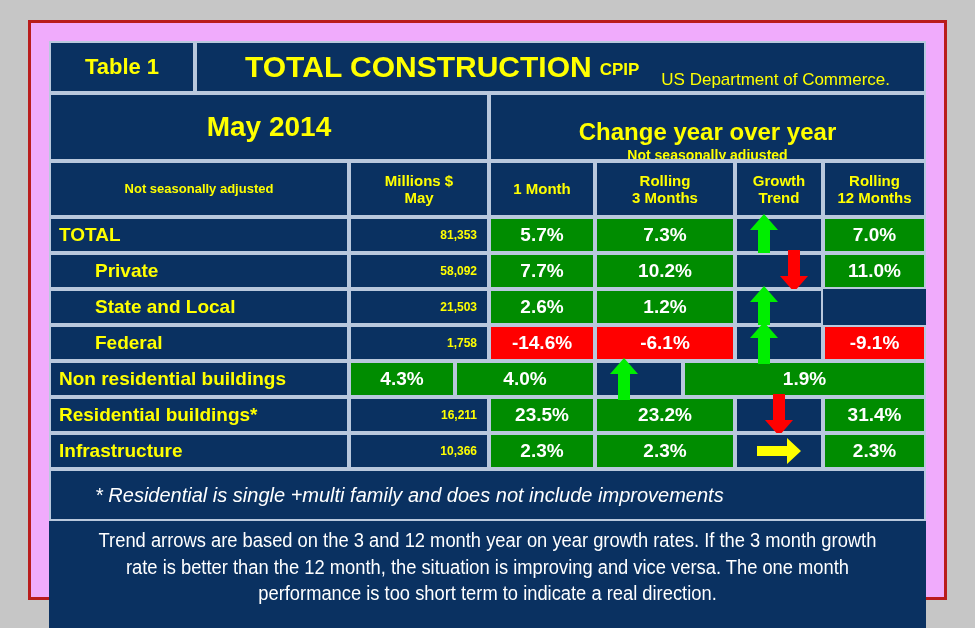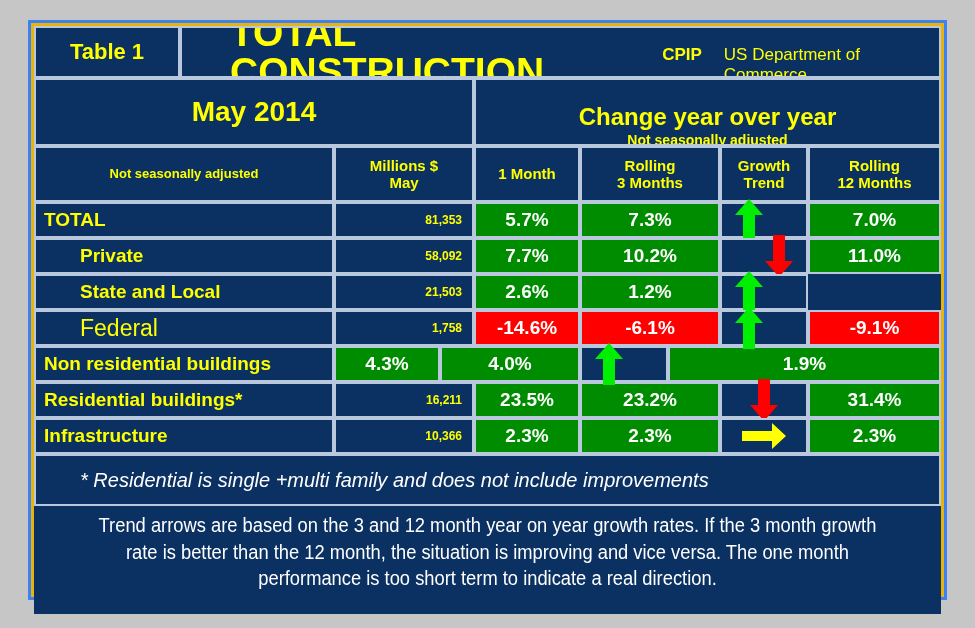--- a/index.html
+++ b/index.html
@@ -14,24 +14,24 @@
     overflow: hidden;
   }
 
   
   #table-frame {
     position: absolute;
     left: 28px;
     top: 20px;
     width: 919px;
     height: 580px;
-    background: #eab308;
-    border: 3px solid #3b82f6;
+    background: #f0abfc;
+    border: 3px solid #b91c1c;
     box-sizing: border-box;
-    padding: 3px;
+    padding: 18px;
   }
   #table-inner {
     width: 100%;
     height: 100%;
     background: #0a3161;
     position: relative;
     box-sizing: border-box;
   }
 
   
@@ -65,21 +65,21 @@
     font-size: 22px;
     font-weight: bold;
     letter-spacing: 0px;
   }
   #title-cell {
     flex: 1 1 auto;
     justify-content: flex-start;
     padding-left: 48px;
   }
   #main-title {
-    font-size: 39px;
+    font-size: 30px;
     font-weight: bold;
     line-height: 1;
   }
   #title-sub1 {
     font-size: 17px;
     font-weight: bold;
     margin-left: 8px;
     position: relative;
     top: 3px;
   }
@@ -156,21 +156,21 @@
   .c-label {
     width: 300px; flex: 0 0 300px;
     justify-content: flex-start;
     padding-left: 8px;
   }
   .c-label span {
     font-size: 19px;
     font-weight: bold;
   }
   .c-label.indent { padding-left: 44px; }
-  .c-label.plain span { font-weight: normal; font-size: 23px; }
+  .c-label.plain span { font-weight: bold; font-size: 19px; }
 
   .c-value {
     width: 140px; flex: 0 0 140px;
     justify-content: flex-end;
     padding-right: 10px;
   }
   .c-value span {
     font-size: 12px;
     font-weight: bold;
   }

